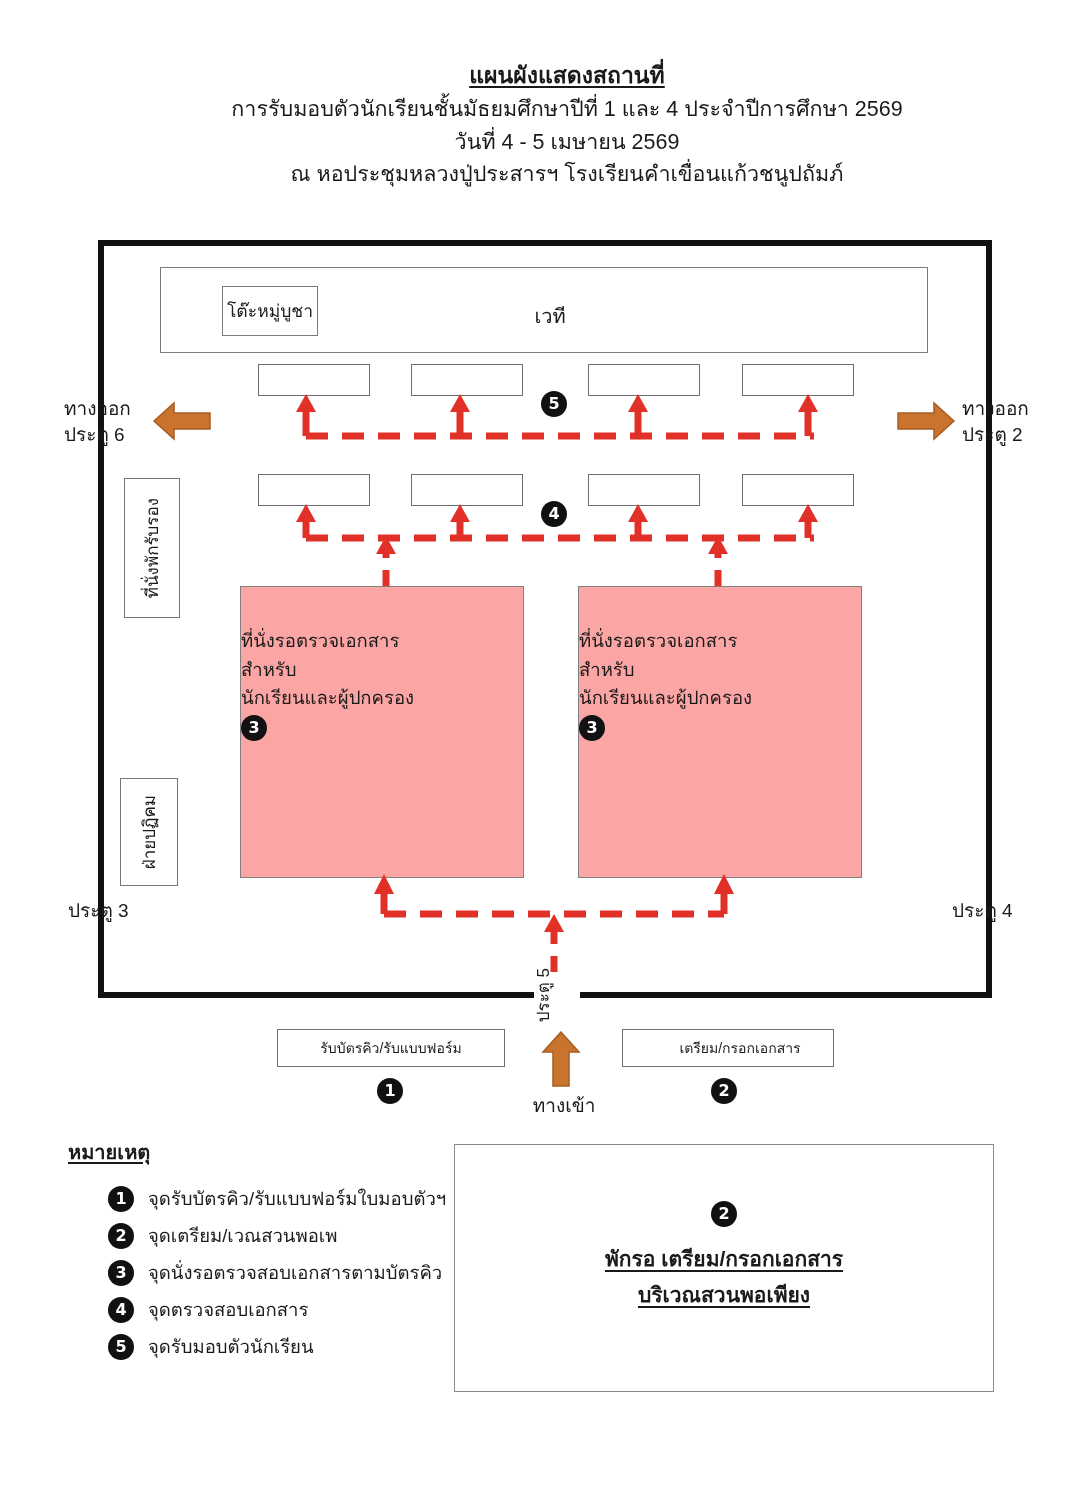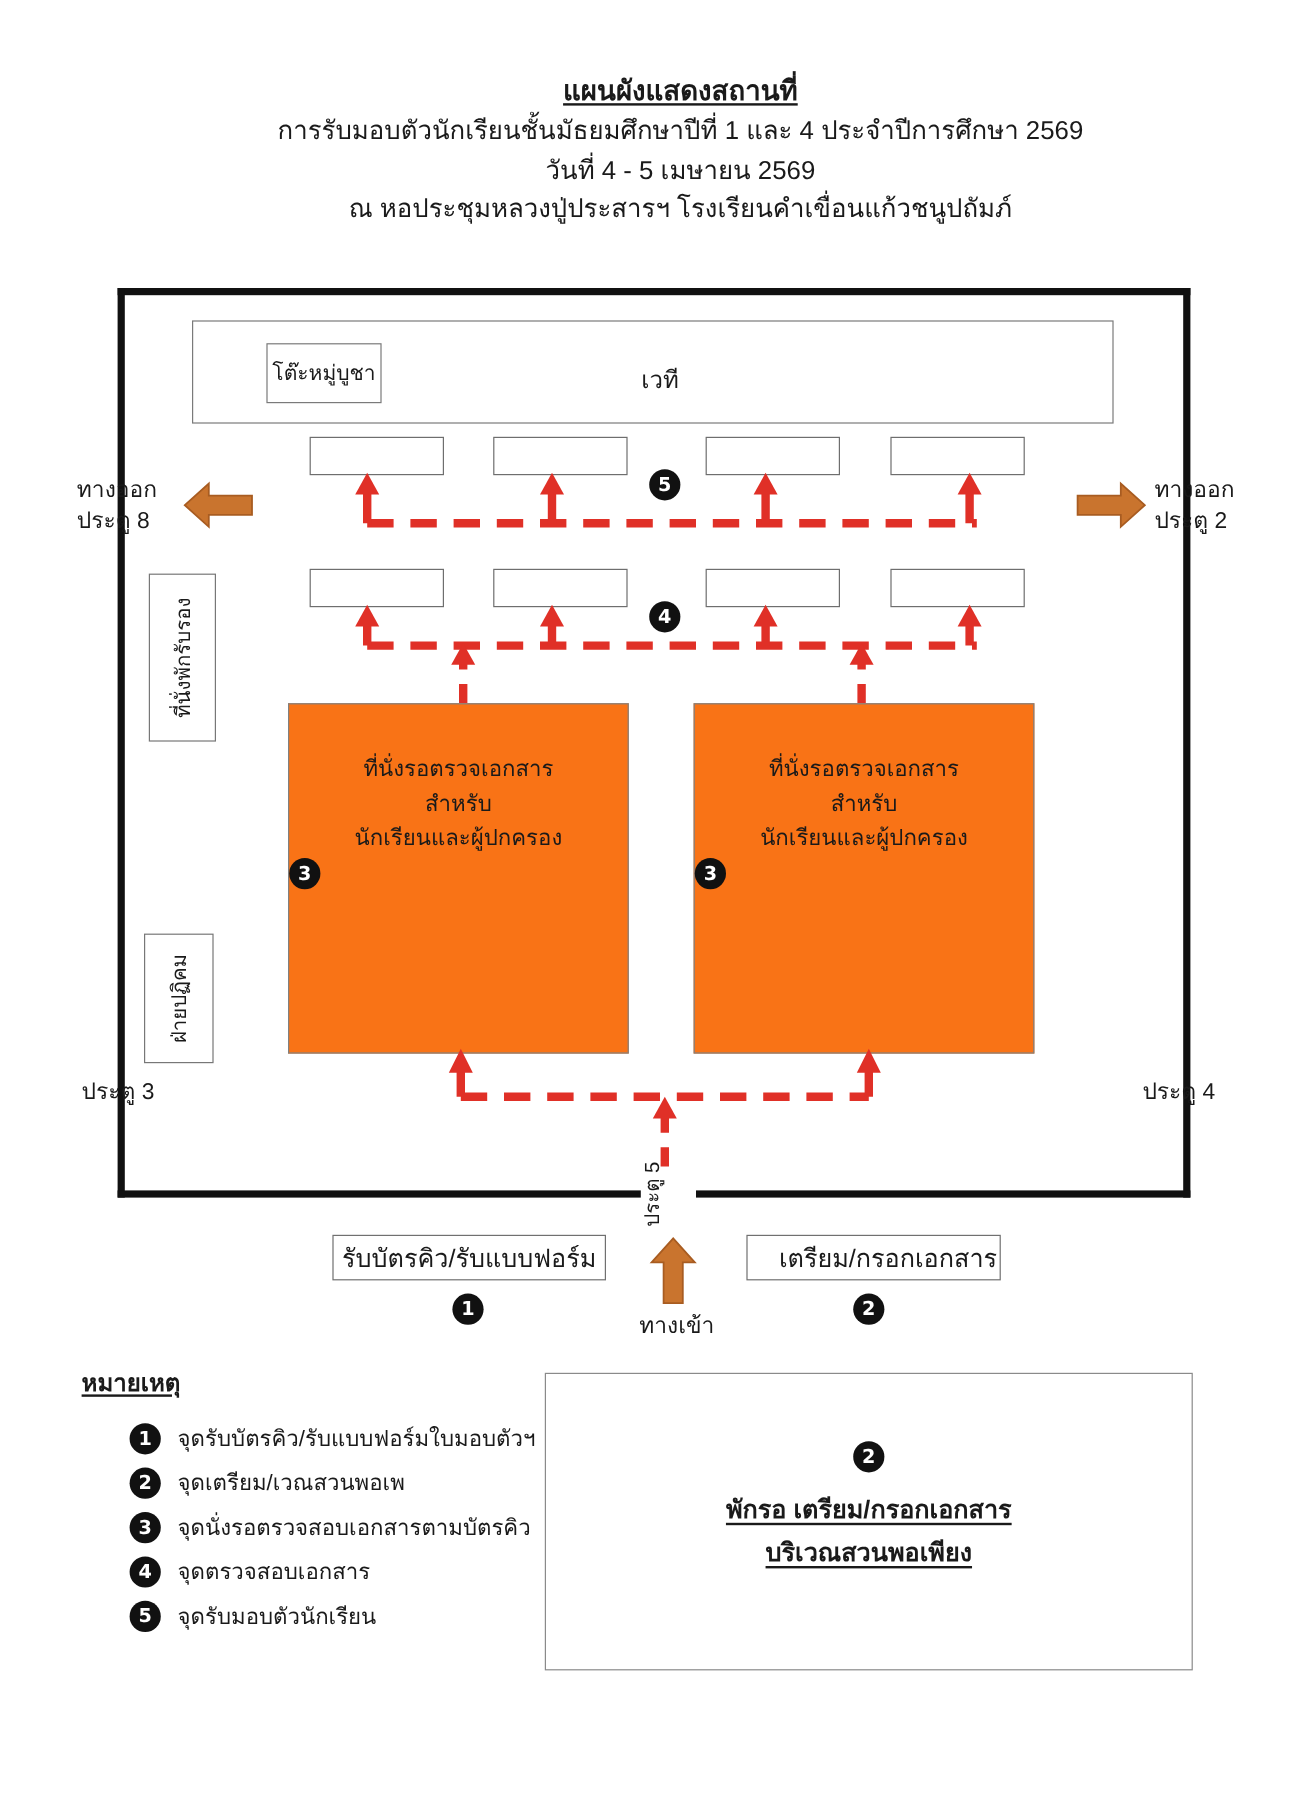--- a/index.html
+++ b/index.html
@@ -47,21 +47,21 @@
   .desk.r5{top:364px;}
   .desk.r4{top:474px;}
   .d1{left:258px;width:112px;}
   .d2{left:411px;width:112px;}
   .d3{left:588px;width:112px;}
   .d4{left:742px;width:112px;}
 
   
   .seatblk{
     position:absolute;top:586px;height:292px;border:1.6px solid #808080;
-    background:#f97316;box-sizing:border-box;text-align:center;
+    background:#fca5a5;box-sizing:border-box;text-align:left;
     padding-top:40px;font-size:18.5px;line-height:1.55;
   }
   #seat-left{left:240px;width:284px;}
   #seat-right{left:578px;width:284px;}
 
   
   .vbox{
     position:absolute;border:1.6px solid #777;background:#fff;box-sizing:border-box;
     display:flex;align-items:center;justify-content:center;
   }
@@ -69,21 +69,21 @@
     writing-mode:vertical-rl;transform:rotate(180deg);
     font-size:17px;white-space:nowrap;
   }
   #vbox-reception{left:124px;top:478px;width:56px;height:140px;}
   #vbox-hospitality{left:120px;top:778px;width:58px;height:108px;}
 
   
   .counter{
     position:absolute;top:1029px;height:38px;border:1.6px solid #707070;background:#fff;
     box-sizing:border-box;display:flex;align-items:center;justify-content:center;
-    font-size:21px;
+    font-size:14px;
   }
   #counter-queue{left:277px;width:228px;}
   #counter-prepare{left:622px;width:212px;padding-left:24px;}
 
   
   .lbl{position:absolute;font-size:19px;line-height:1.35;}
   #exit1-label{left:64px;top:396px;width:100px;text-align:left;}
   #exit2-label{left:962px;top:396px;width:120px;text-align:left;}
   #door3-label{left:68px;top:898px;font-size:19px;}
   #door4-label{left:952px;top:898px;font-size:19px;}
@@ -240,21 +240,21 @@
 </svg>
 <svg class="oarrow" id="exit-arrow-right" width="60" height="46" viewBox="0 0 60 46">
   <polygon points="58,23 38,5 38,15 2,15 2,31 38,31 38,41" fill="#C9742E" stroke="#A85C21" stroke-width="1.5"></polygon>
 </svg>
 <svg class="oarrow" id="entrance-arrow" width="46" height="58" viewBox="0 0 46 58">
   <polygon points="23,2 5,22 15,22 15,56 31,56 31,22 41,22" fill="#C9742E" stroke="#A85C21" stroke-width="1.5"></polygon>
 </svg>
 
 <div class="lbl" id="exit1-label">
   <div>ทางออก</div>
-  <div>ประตู 8</div>
+  <div>ประตู 6</div>
 </div>
 <div class="lbl" id="exit2-label">
   <div>ทางออก</div>
   <div>ประตู 2</div>
 </div>
 <div class="lbl" id="door3-label">ประตู 3</div>
 <div class="lbl" id="door4-label">ประตู 4</div>
 <div id="door5-label">
   <span>ประตู 5</span>
 </div>

